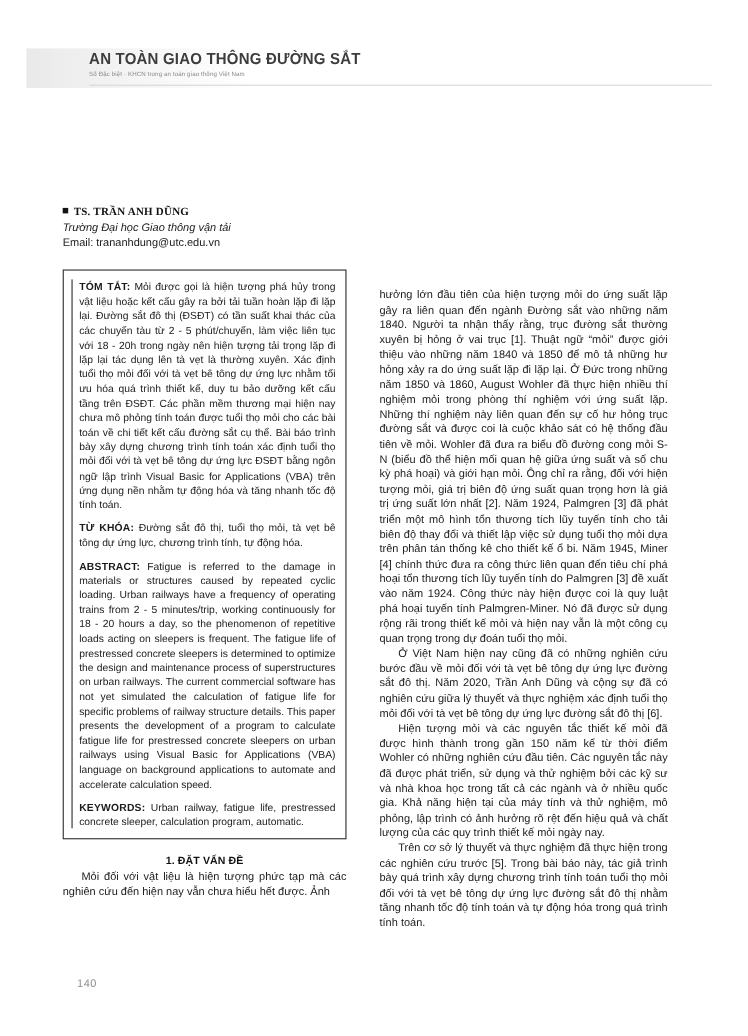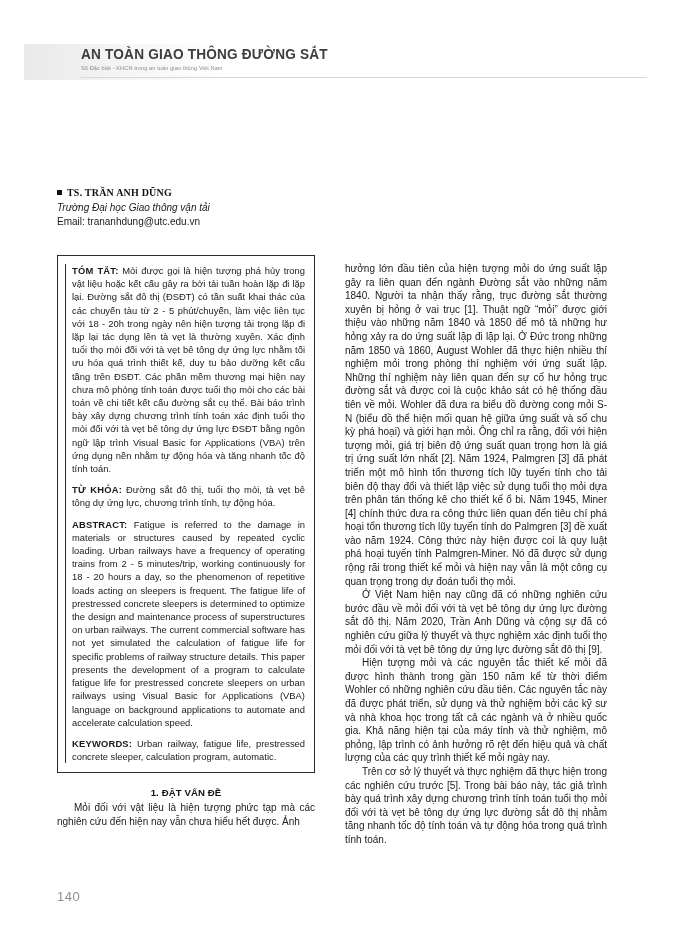--- a/index.html
+++ b/index.html
@@ -117,21 +117,21 @@
   .author-email {
     font-size: 10px;
     color: #1a1a1a;
     line-height: 14px;
   }
 
   
   .col-left {
     position: absolute;
     left: 57px;
-    top: 255px;
+    top: 245px;
     width: 258px;
   }
   .col-right {
     position: absolute;
     left: 345px;
     top: 262px;
     width: 262px;
   }
 
   
@@ -176,23 +176,23 @@
     margin: 0 0 0 0;
     text-indent: 17px;
     color: #1a1a1a;
   }
   .body-p.noind { text-indent: 0; }
   .body-p + .body-p { margin-top: 0; }
 
   
   .folio {
     position: absolute;
-    left: 57px;
+    left: 70px;
     top: 889px;
-    font-size: 13px;
+    font-size: 10px;
     color: #8e8e8e;
     letter-spacing: 0.5px;
   }
 </style>
 </head>
 <body>
 
 <div id="page">
 
   <div class="header-band">
@@ -228,20 +228,20 @@
     </div>
 
     <h2 class="sec-head">1. ĐẶT VẤN ĐỀ</h2>
 
     <p class="body-p">Mỏi đối với vật liệu là hiện tượng phức tạp mà các nghiên cứu đến hiện nay vẫn chưa hiểu hết được. Ảnh</p>
 
   </div>
 
   <div class="col-right">
     <p class="body-p noind">hưởng lớn đầu tiên của hiện tượng mỏi do ứng suất lặp gây ra liên quan đến ngành Đường sắt vào những năm 1840. Người ta nhận thấy rằng, trục đường sắt thường xuyên bị hỏng ở vai trục [1]. Thuật ngữ “mỏi” được giới thiệu vào những năm 1840 và 1850 để mô tả những hư hỏng xảy ra do ứng suất lặp đi lặp lại. Ở Đức trong những năm 1850 và 1860, August Wohler đã thực hiện nhiều thí nghiệm mỏi trong phòng thí nghiệm với ứng suất lặp. Những thí nghiệm này liên quan đến sự cố hư hỏng trục đường sắt và được coi là cuộc khảo sát có hệ thống đầu tiên về mỏi. Wohler đã đưa ra biểu đồ đường cong mỏi S-N (biểu đồ thể hiện mối quan hệ giữa ứng suất và số chu kỳ phá hoại) và giới hạn mỏi. Ông chỉ ra rằng, đối với hiện tượng mỏi, giá trị biên độ ứng suất quan trọng hơn là giá trị ứng suất lớn nhất [2]. Năm 1924, Palmgren [3] đã phát triển một mô hình tổn thương tích lũy tuyến tính cho tải biên độ thay đổi và thiết lập việc sử dụng tuổi thọ mỏi dựa trên phân tán thống kê cho thiết kế ổ bi. Năm 1945, Miner [4] chính thức đưa ra công thức liên quan đến tiêu chí phá hoại tổn thương tích lũy tuyến tính do Palmgren [3] đề xuất vào năm 1924. Công thức này hiện được coi là quy luật phá hoại tuyến tính Palmgren-Miner. Nó đã được sử dụng rộng rãi trong thiết kế mỏi và hiện nay vẫn là một công cụ quan trọng trong dự đoán tuổi thọ mỏi.</p>
-    <p class="body-p">Ở Việt Nam hiện nay cũng đã có những nghiên cứu bước đầu về mỏi đối với tà vẹt bê tông dự ứng lực đường sắt đô thị. Năm 2020, Trần Anh Dũng và cộng sự đã có nghiên cứu giữa lý thuyết và thực nghiệm xác định tuổi thọ mỏi đối với tà vẹt bê tông dự ứng lực đường sắt đô thị [9].</p>
+    <p class="body-p">Ở Việt Nam hiện nay cũng đã có những nghiên cứu bước đầu về mỏi đối với tà vẹt bê tông dự ứng lực đường sắt đô thị. Năm 2020, Trần Anh Dũng và cộng sự đã có nghiên cứu giữa lý thuyết và thực nghiệm xác định tuổi thọ mỏi đối với tà vẹt bê tông dự ứng lực đường sắt đô thị [6].</p>
     <p class="body-p">Hiện tượng mỏi và các nguyên tắc thiết kế mỏi đã được hình thành trong gần 150 năm kể từ thời điểm Wohler có những nghiên cứu đầu tiên. Các nguyên tắc này đã được phát triển, sử dụng và thử nghiệm bởi các kỹ sư và nhà khoa học trong tất cả các ngành và ở nhiều quốc gia. Khả năng hiện tại của máy tính và thử nghiệm, mô phỏng, lập trình có ảnh hưởng rõ rệt đến hiệu quả và chất lượng của các quy trình thiết kế mỏi ngày nay.</p>
     <p class="body-p">Trên cơ sở lý thuyết và thực nghiệm đã thực hiện trong các nghiên cứu trước [5]. Trong bài báo này, tác giả trình bày quá trình xây dựng chương trình tính toán tuổi thọ mỏi đối với tà vẹt bê tông dự ứng lực đường sắt đô thị nhằm tăng nhanh tốc độ tính toán và tự động hóa trong quá trình tính toán.</p>
   </div>
 
   <div class="folio">140</div>
 
 </div>
 
 </body></html>

